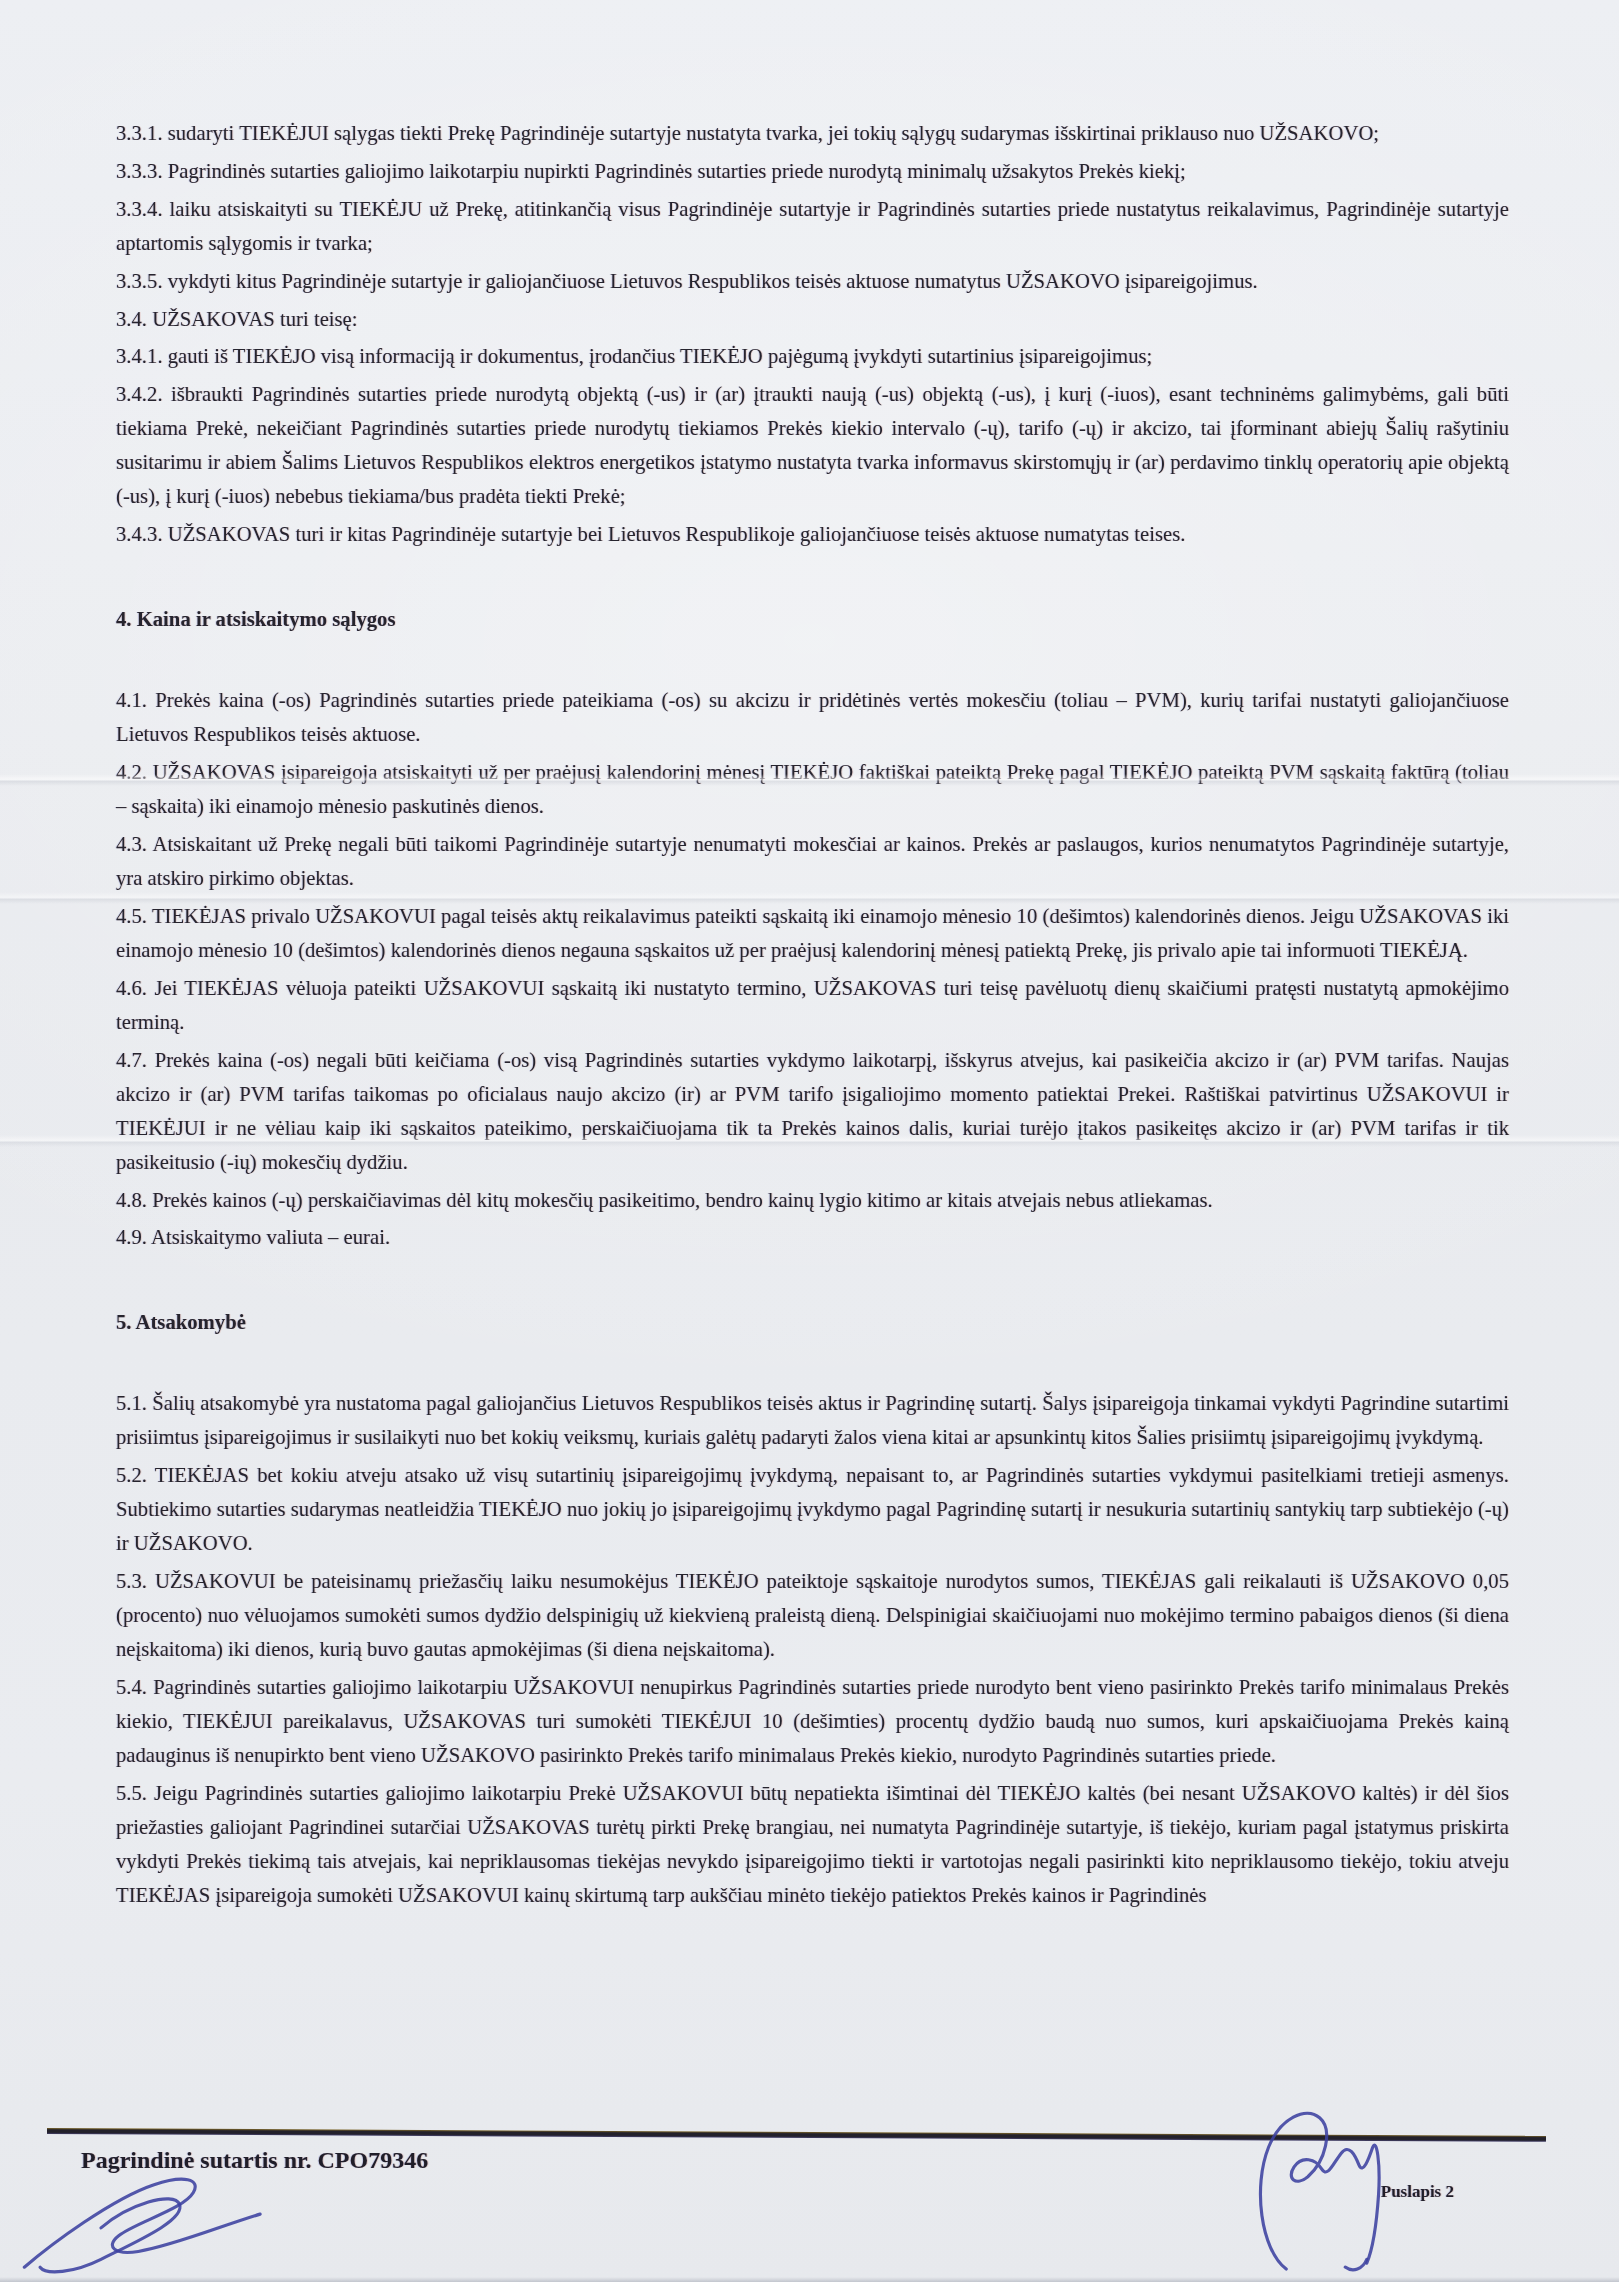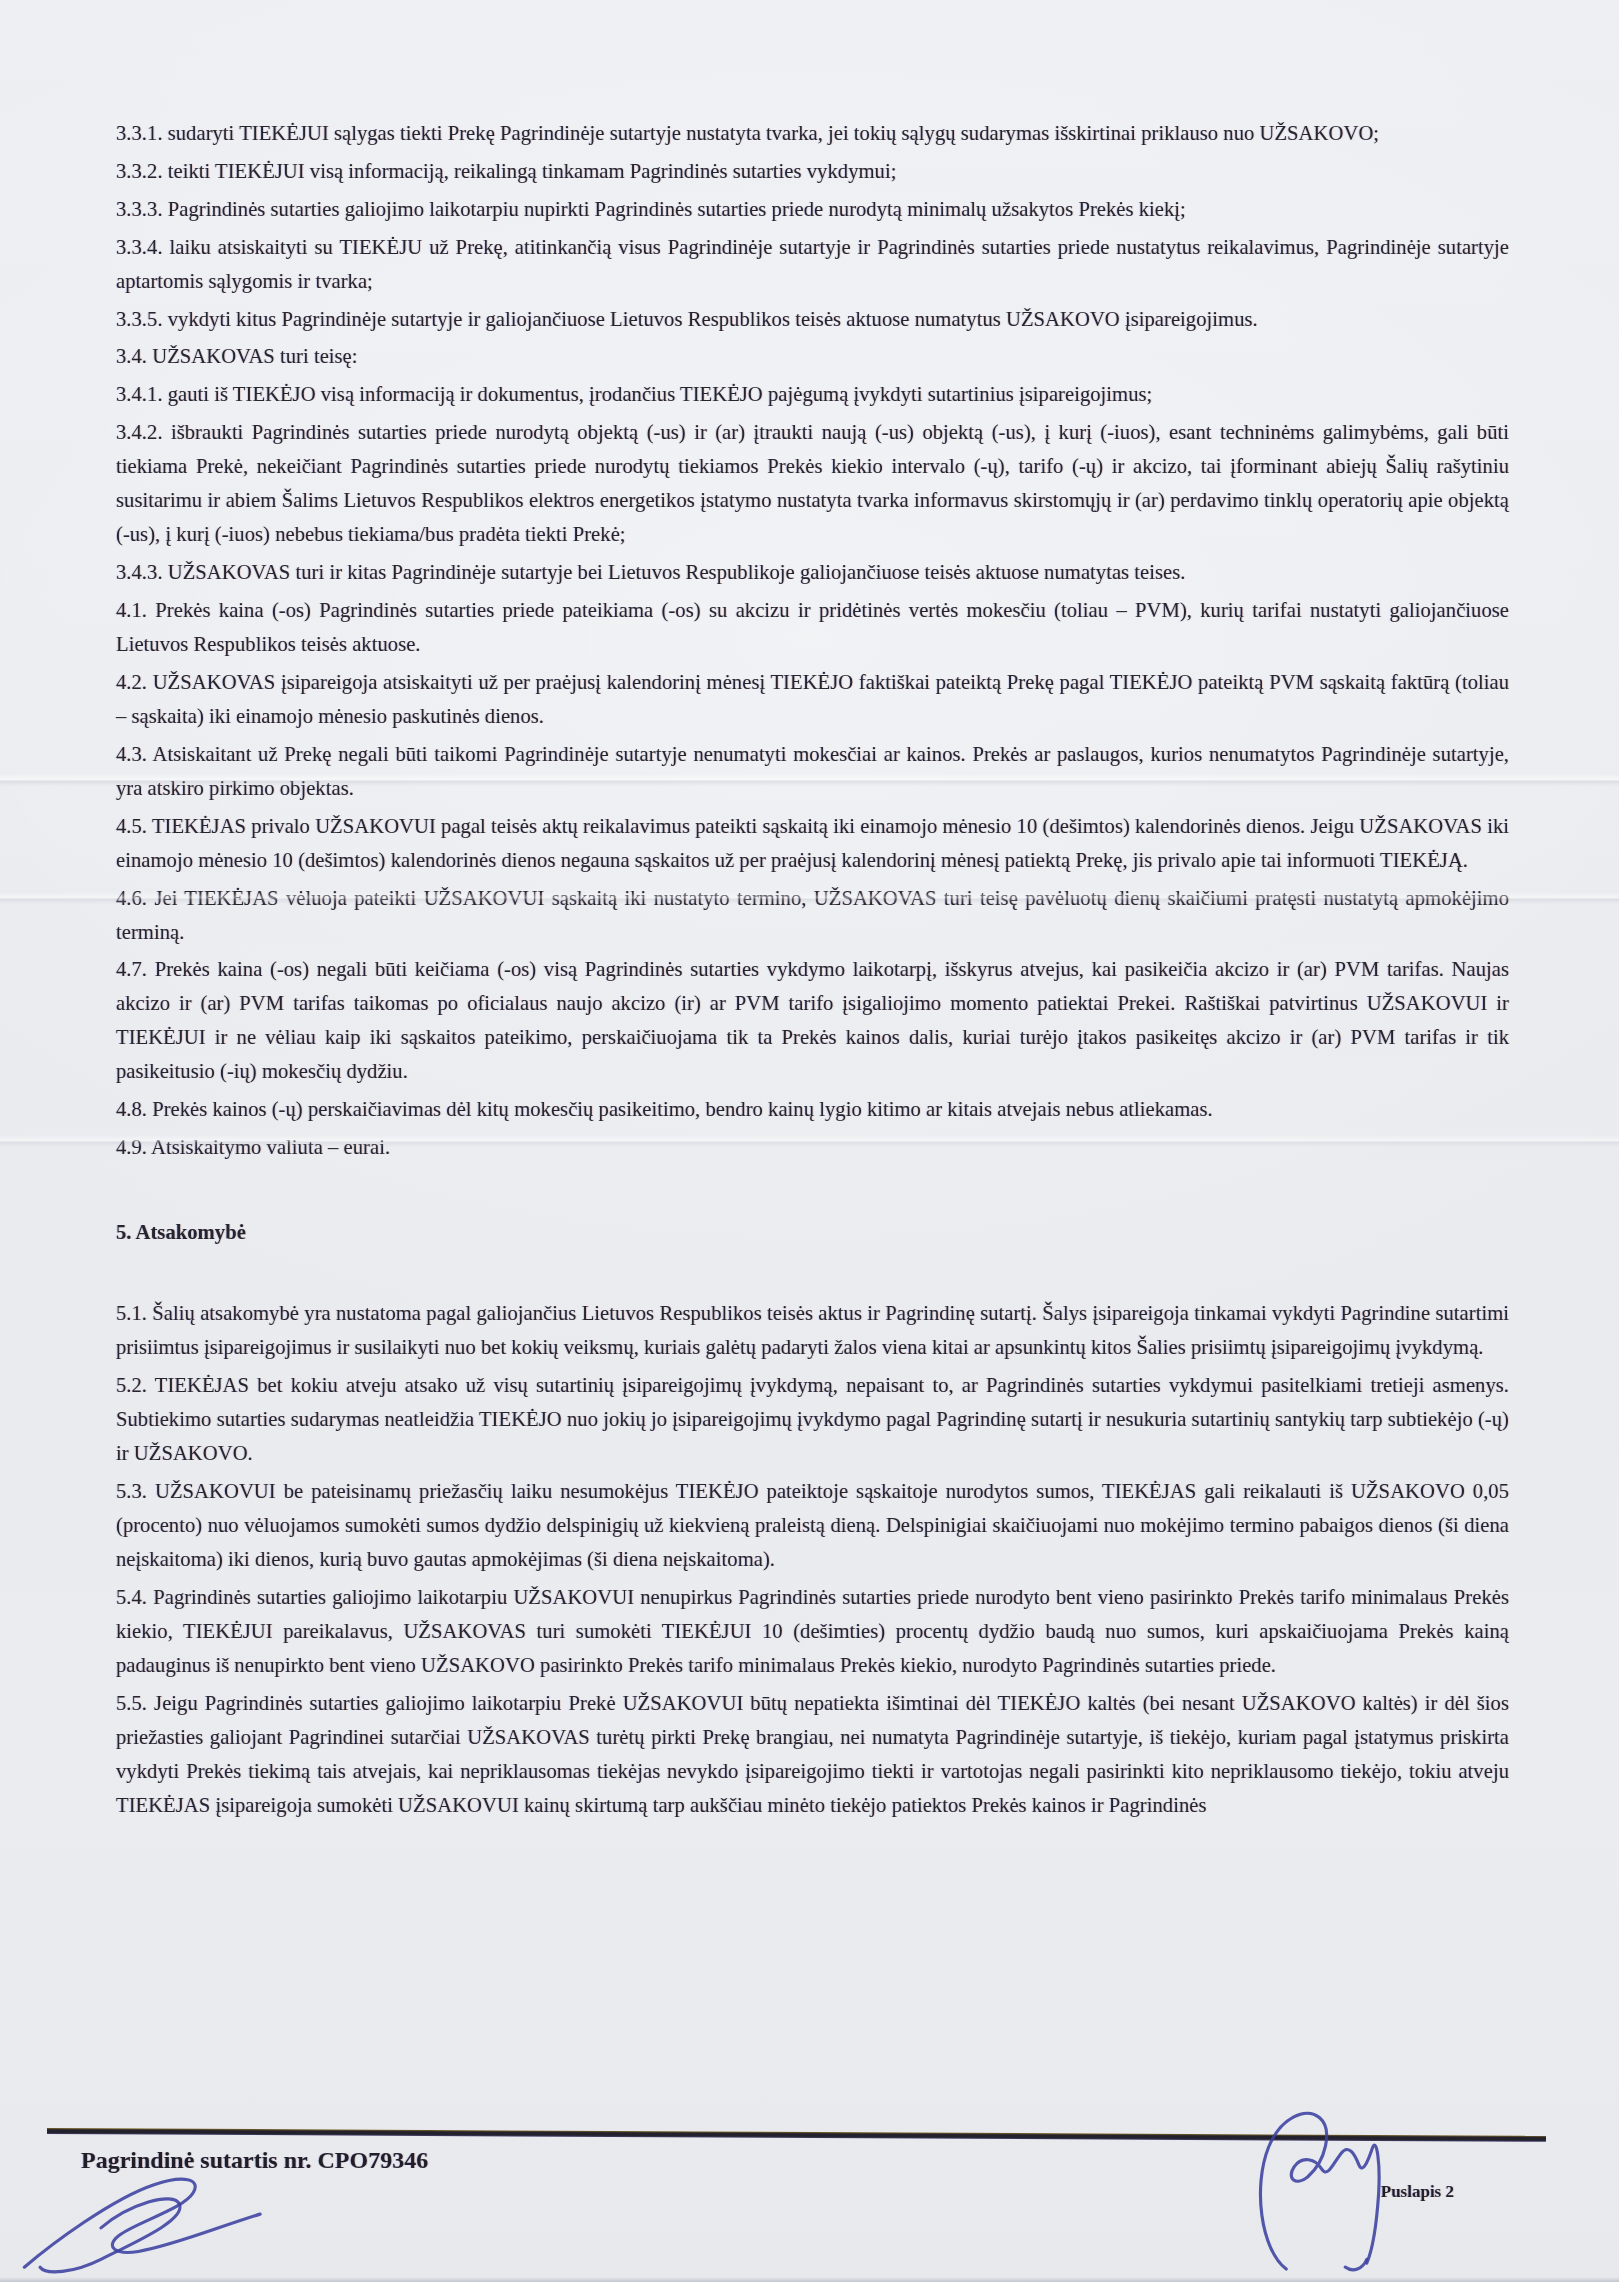--- a/index.html
+++ b/index.html
@@ -51,28 +51,28 @@
   .sig-left{left:17.7px;top:2165px;}
   .sig-right{left:1243px;top:2104px;}
 </style>
 </head>
 <body>
 
 <div class="page">
 
   <main class="doc-body">
       <p class="clause">3.3.1. sudaryti TIEKĖJUI sąlygas tiekti Prekę Pagrindinėje sutartyje nustatyta tvarka, jei tokių sąlygų sudarymas išskirtinai priklauso nuo UŽSAKOVO;</p>
-      <p class="clause">3.3.2. teikti TIEKĖJUI visą informaciją, reikalingą tinkamam Pagrindinės sutarties vykdymui;</p>
       <p class="clause">3.3.3. Pagrindinės sutarties galiojimo laikotarpiu nupirkti Pagrindinės sutarties priede nurodytą minimalų užsakytos Prekės kiekį;</p>
       <p class="clause">3.3.4. laiku atsiskaityti su TIEKĖJU už Prekę, atitinkančią visus Pagrindinėje sutartyje ir Pagrindinės sutarties priede nustatytus reikalavimus, Pagrindinėje sutartyje aptartomis sąlygomis ir tvarka;</p>
       <p class="clause">3.3.5. vykdyti kitus Pagrindinėje sutartyje ir galiojančiuose Lietuvos Respublikos teisės aktuose numatytus UŽSAKOVO įsipareigojimus.</p>
       <p class="clause">3.4. UŽSAKOVAS turi teisę:</p>
       <p class="clause">3.4.1. gauti iš TIEKĖJO visą informaciją ir dokumentus, įrodančius TIEKĖJO pajėgumą įvykdyti sutartinius įsipareigojimus;</p>
       <p class="clause">3.4.2. išbraukti Pagrindinės sutarties priede nurodytą objektą (-us) ir (ar) įtraukti naują (-us) objektą (-us), į kurį (-iuos), esant techninėms galimybėms, gali būti tiekiama Prekė, nekeičiant Pagrindinės sutarties priede nurodytų tiekiamos Prekės kiekio intervalo (-ų), tarifo (-ų) ir akcizo, tai įforminant abiejų Šalių rašytiniu susitarimu ir abiem Šalims Lietuvos Respublikos elektros energetikos įstatymo nustatyta tvarka informavus skirstomųjų ir (ar) perdavimo tinklų operatorių apie objektą (-us), į kurį (-iuos) nebebus tiekiama/bus pradėta tiekti Prekė;</p>
       <p class="clause">3.4.3. UŽSAKOVAS turi ir kitas Pagrindinėje sutartyje bei Lietuvos Respublikoje galiojančiuose teisės aktuose numatytas teises.</p>
+      <p class="heading">4. Kaina ir atsiskaitymo sąlygos</p>
       <p class="clause">4.1. Prekės kaina (-os) Pagrindinės sutarties priede pateikiama (-os) su akcizu ir pridėtinės vertės mokesčiu (toliau – PVM), kurių tarifai nustatyti galiojančiuose Lietuvos Respublikos teisės aktuose.</p>
       <p class="clause">4.2. UŽSAKOVAS įsipareigoja atsiskaityti už per praėjusį kalendorinį mėnesį TIEKĖJO faktiškai pateiktą Prekę pagal TIEKĖJO pateiktą PVM sąskaitą faktūrą (toliau – sąskaita) iki einamojo mėnesio paskutinės dienos.</p>
       <p class="clause">4.3. Atsiskaitant už Prekę negali būti taikomi Pagrindinėje sutartyje nenumatyti mokesčiai ar kainos. Prekės ar paslaugos, kurios nenumatytos Pagrindinėje sutartyje, yra atskiro pirkimo objektas.</p>
       <p class="clause">4.5. TIEKĖJAS privalo UŽSAKOVUI pagal teisės aktų reikalavimus pateikti sąskaitą iki einamojo mėnesio 10 (dešimtos) kalendorinės dienos. Jeigu UŽSAKOVAS iki einamojo mėnesio 10 (dešimtos) kalendorinės dienos negauna sąskaitos už per praėjusį kalendorinį mėnesį patiektą Prekę, jis privalo apie tai informuoti TIEKĖJĄ.</p>
       <p class="clause">4.6. Jei TIEKĖJAS vėluoja pateikti UŽSAKOVUI sąskaitą iki nustatyto termino, UŽSAKOVAS turi teisę pavėluotų dienų skaičiumi pratęsti nustatytą apmokėjimo terminą.</p>
       <p class="clause">4.7. Prekės kaina (-os) negali būti keičiama (-os) visą Pagrindinės sutarties vykdymo laikotarpį, išskyrus atvejus, kai pasikeičia akcizo ir (ar) PVM tarifas. Naujas akcizo ir (ar) PVM tarifas taikomas po oficialaus naujo akcizo (ir) ar PVM tarifo įsigaliojimo momento patiektai Prekei. Raštiškai patvirtinus UŽSAKOVUI ir TIEKĖJUI ir ne vėliau kaip iki sąskaitos pateikimo, perskaičiuojama tik ta Prekės kainos dalis, kuriai turėjo įtakos pasikeitęs akcizo ir (ar) PVM tarifas ir tik pasikeitusio (-ių) mokesčių dydžiu.</p>
       <p class="clause">4.8. Prekės kainos (-ų) perskaičiavimas dėl kitų mokesčių pasikeitimo, bendro kainų lygio kitimo ar kitais atvejais nebus atliekamas.</p>
       <p class="clause">4.9. Atsiskaitymo valiuta – eurai.</p>
       <p class="heading">5. Atsakomybė</p>
       <p class="clause">5.1. Šalių atsakomybė yra nustatoma pagal galiojančius Lietuvos Respublikos teisės aktus ir Pagrindinę sutartį. Šalys įsipareigoja tinkamai vykdyti Pagrindine sutartimi prisiimtus įsipareigojimus ir susilaikyti nuo bet kokių veiksmų, kuriais galėtų padaryti žalos viena kitai ar apsunkintų kitos Šalies prisiimtų įsipareigojimų įvykdymą.</p>

